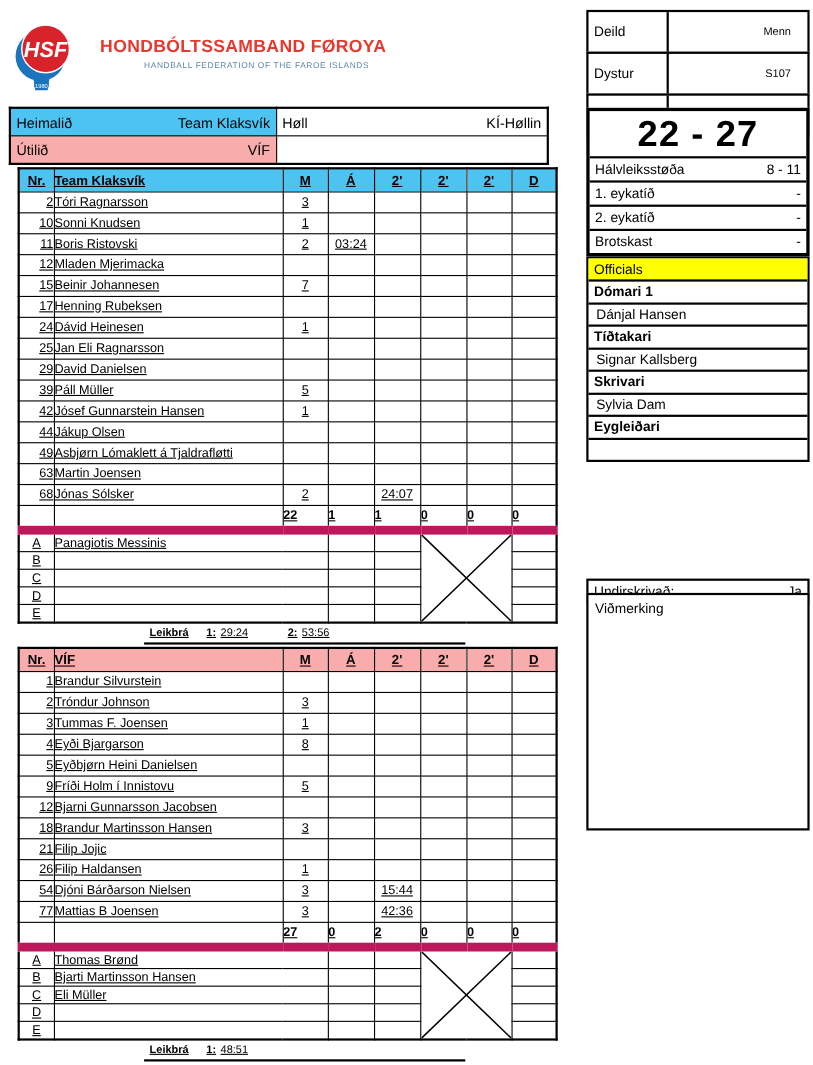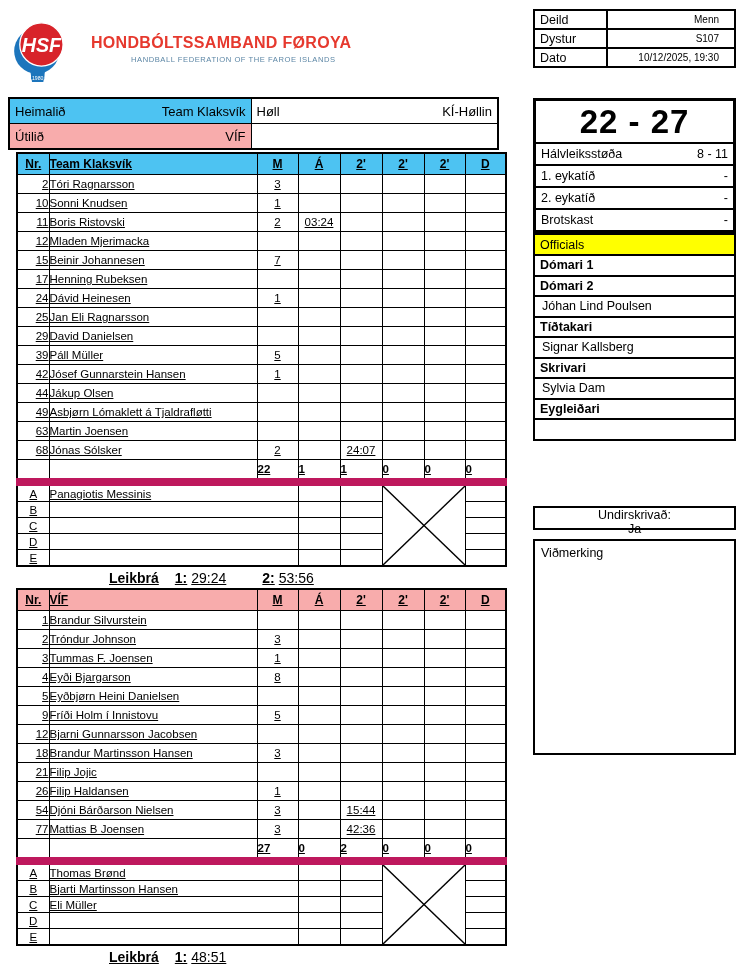--- a/index.html
+++ b/index.html
@@ -10,21 +10,21 @@
   }
   
   .brand{position:absolute;left:12px;top:20px;display:flex;align-items:flex-start;}
   .logo{display:block;width:57px;height:64px;}
   .brand-text{margin-left:22px;margin-top:14px;}
   .brand-title{font-size:16px;font-weight:bold;color:var(--brand-red);letter-spacing:0.3px;}
   .brand-subtitle{font-size:7.6px;color:var(--brand-subtitle);letter-spacing:0.55px;margin-top:3px;margin-left:40px;}
   
   .rightcol{position:absolute;left:533px;width:203px;box-sizing:border-box;}
   
-  .mi-row{box-sizing:border-box;height:21px;border:2px solid #000;display:flex;align-items:stretch;background:#fff;}
+  .mi-row{box-sizing:border-box;height:40px;border:2px solid #000;display:flex;align-items:stretch;background:#fff;}
   .mi-row + .mi-row{margin-top:-2px;}
   .mi-label{width:66px;border-right:2px solid #000;display:flex;align-items:center;padding-left:5px;font-size:12.5px;}
   .mi-value{flex:1;display:flex;align-items:center;justify-content:flex-end;padding-right:15px;font-size:10px;}
   
   .scoreboard{border:3px solid #000;box-sizing:border-box;background:#fff;text-align:center;}
   .final-score{height:41px;display:flex;align-items:center;justify-content:center;font-size:33px;font-weight:bold;letter-spacing:1px;}
   .sb-row{height:20px;border-top:2px solid #000;display:flex;align-items:center;justify-content:space-between;padding:0 5px;font-size:12.5px;}
   
   .officials{border:2px solid #000;box-sizing:border-box;background:#fff;}
   .off-title{height:19px;background:var(--officials-header);border-bottom:2px solid #000;display:flex;align-items:center;padding:0 5px;font-size:12.5px;}
@@ -55,21 +55,21 @@
   th.c-nr{text-align:center;padding-right:0;}
   td.c-stat,th.c-stat{text-align:center;}
   tr.player-row td{height:18px;}
   tr.totals-row td{height:18px;font-weight:bold;text-align:left;border-bottom:8px solid #be185d;}
   tr.staff-row td{height:15px;}
   tr.staff-row td.c-nr{text-align:center;padding-right:0;}
   td.xcell{padding:0;position:relative;}
   td.xcell svg{position:absolute;left:0;top:0;width:100%;height:100%;display:block;}
   td.xcell line{stroke:#000;stroke-width:1.4;vector-effect:non-scaling-stroke;}
   
-  .timeline{margin-left:88px;width:292px;box-sizing:border-box;border-bottom:2px solid #000;padding:3px 0 3px 5px;font-size:14px;display:flex;align-items:baseline;}
+  .timeline{margin-left:115px;width:292px;box-sizing:border-box;border-bottom:2px solid #000;padding:3px 0 3px 5px;font-size:10px;display:flex;align-items:baseline;}
   .tl-label{font-weight:bold;margin-right:16px;}
   .tl-marks{display:flex;gap:36px;}
   .tl-mark b{margin-right:4px;}
 </style>
 </head>
 <body>
 
 <div class="brand">
   <svg class="logo" viewBox="0 0 60 68">
     <circle cx="26" cy="33" r="24" fill="#1c75bc"></circle>
@@ -162,45 +162,42 @@
       </div>
     </div>
 </div>
 
 <div class="rightcol officials" style="top:233px;">
   <div class="off-title">Officials</div>
   <div>
 
       <div class="off-entry">
         <div class="off-role">Dómari 1</div>
-      </div>
-
-      <div class="off-entry">
-        <div class="off-role">Dómari 2</div>
-        <div class="off-name">Jóhan Lind Poulsen</div>
-      </div>
+        <div class="off-name">Dánjal Hansen</div>
+      </div>
+
 
       <div class="off-entry">
         <div class="off-role">Tíðtakari</div>
         <div class="off-name">Signar Kallsberg</div>
       </div>
 
       <div class="off-entry">
         <div class="off-role">Skrivari</div>
         <div class="off-name">Sylvia Dam</div>
       </div>
 
       <div class="off-entry">
         <div class="off-role">Eygleiðari</div>
         <div class="off-name"></div>
       </div>
     </div>
 </div>
 
-<div class="rightcol signature" style="top:506px;flex-direction:column;">
+<div class="rightcol signature" style="top:526px;">
   <span>Undirskrivað:</span>
   <span>Ja</span>
 </div>
 
 <div class="rightcol remarks" style="top:539px;">
   <span>Viðmerking</span>
 </div>
 
 <div class="section home-section">
   <table class="roster home">

